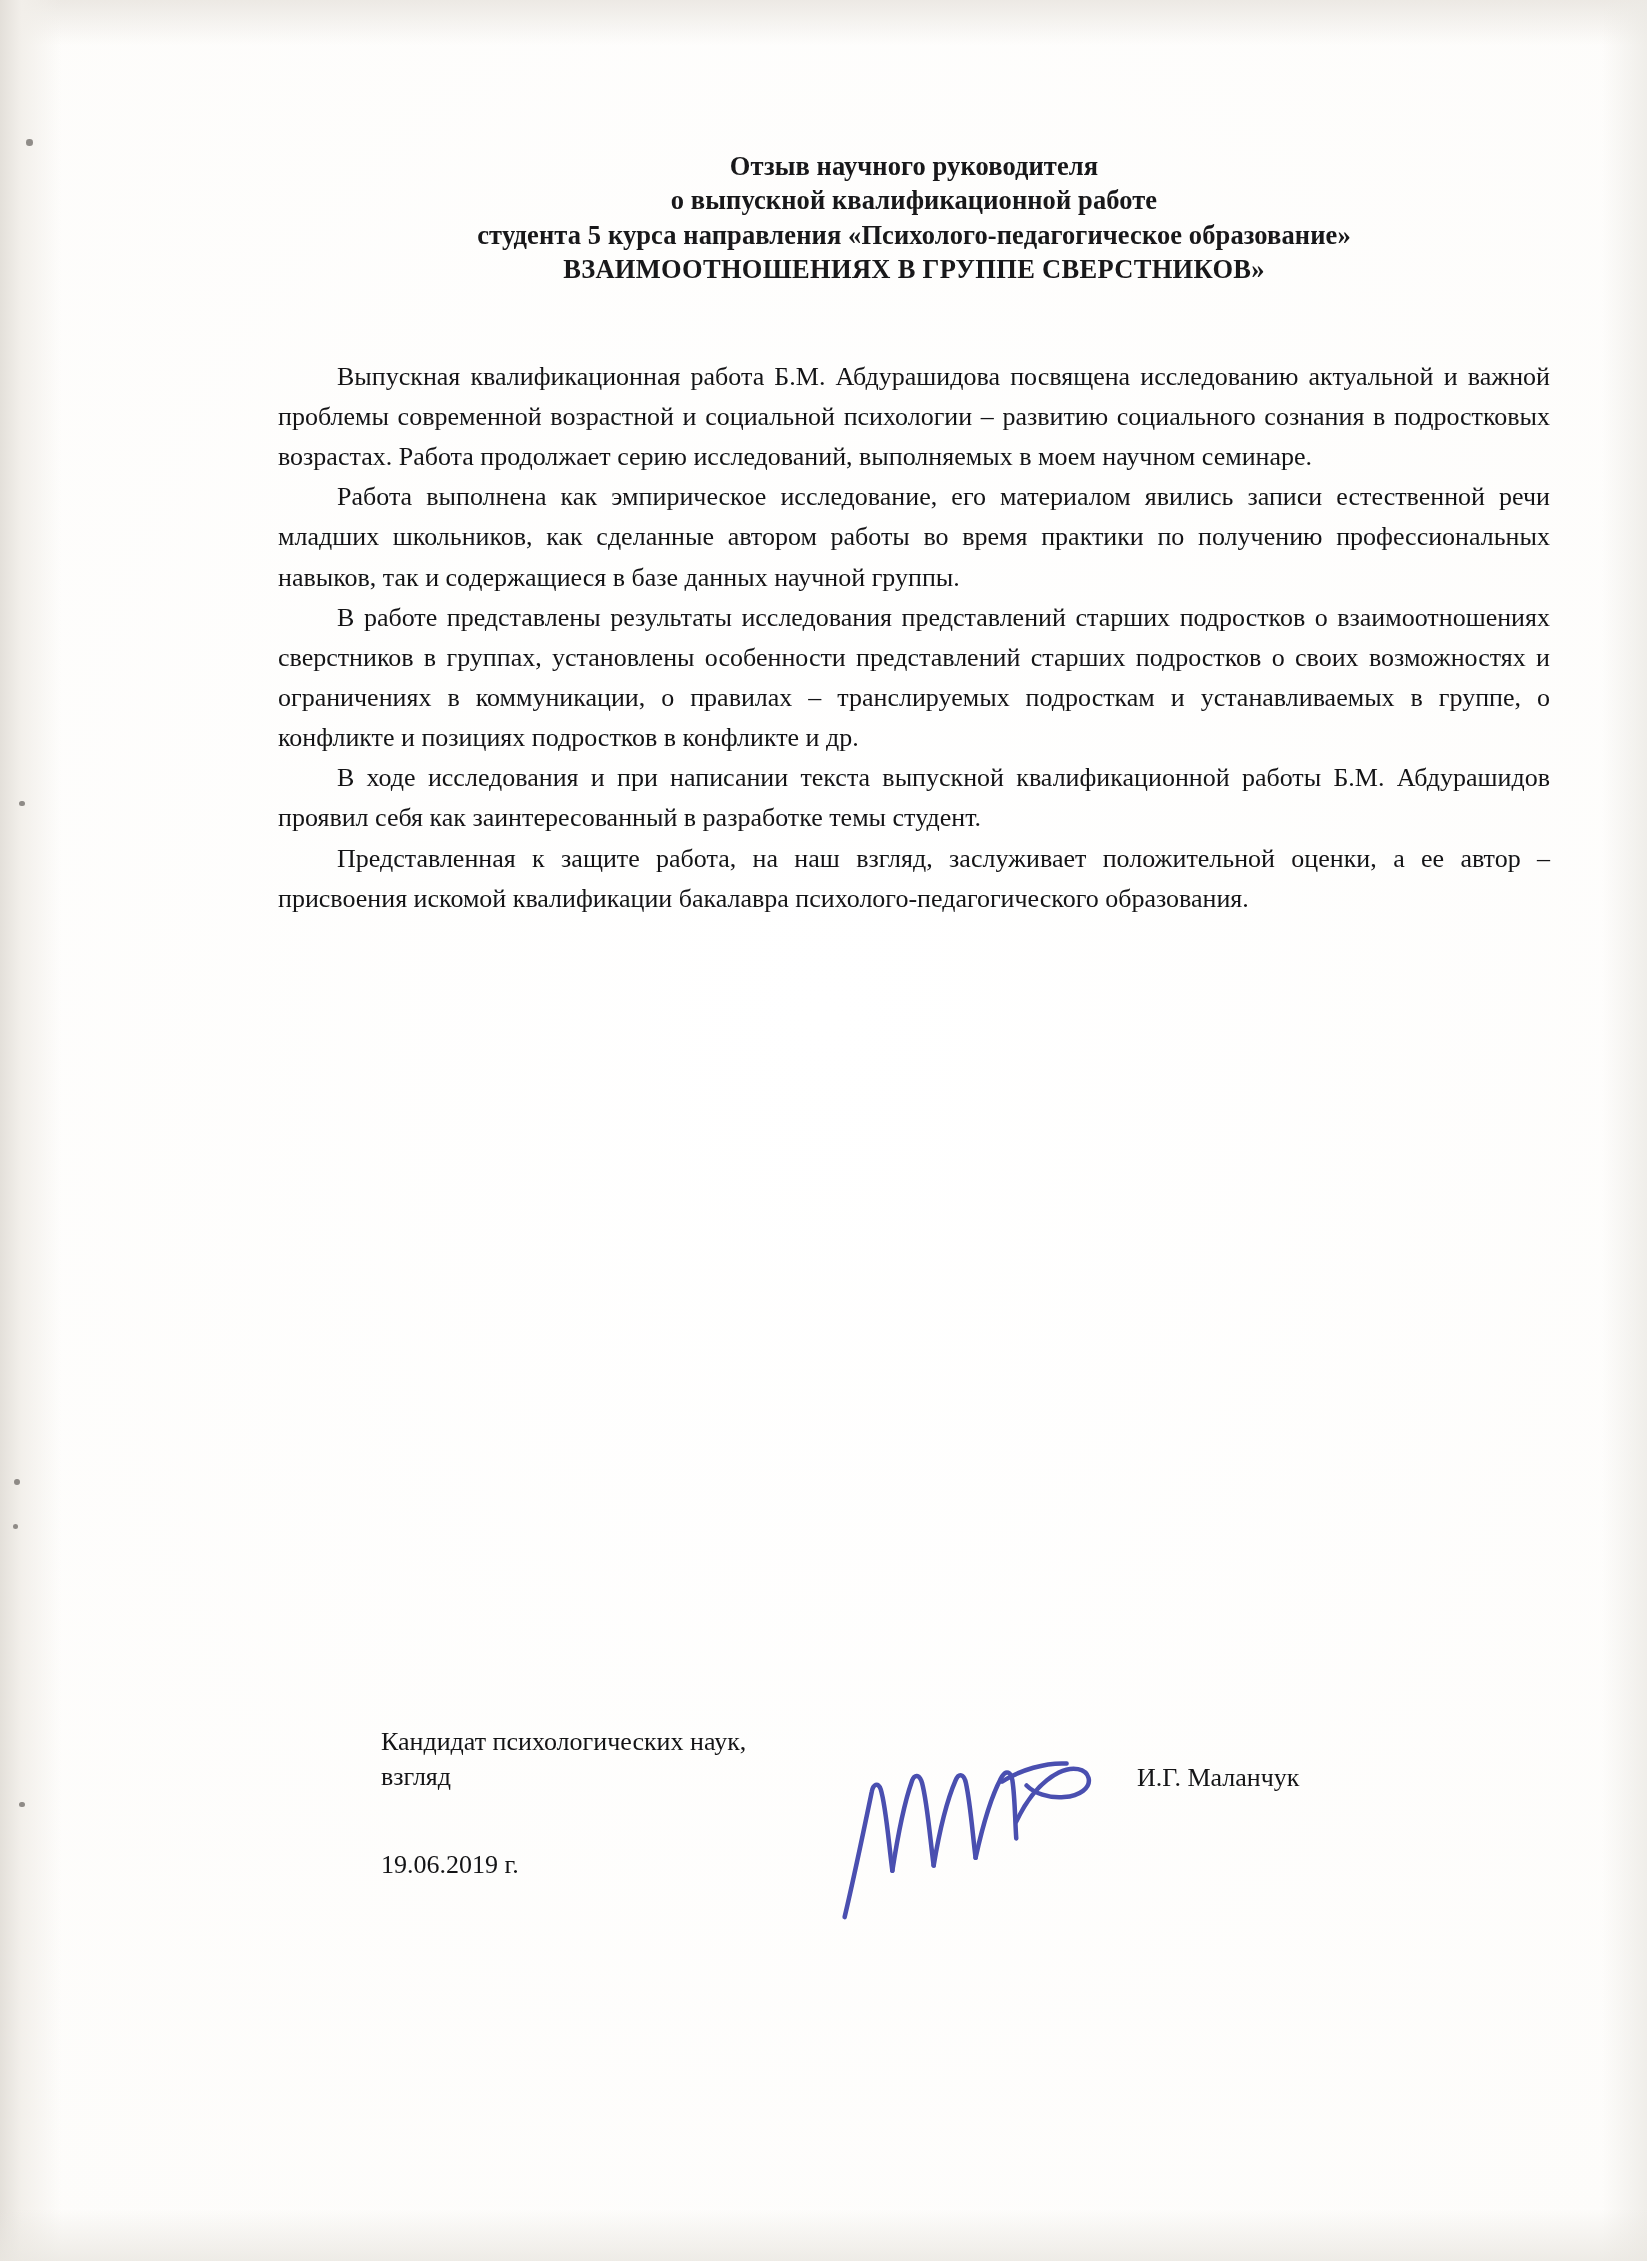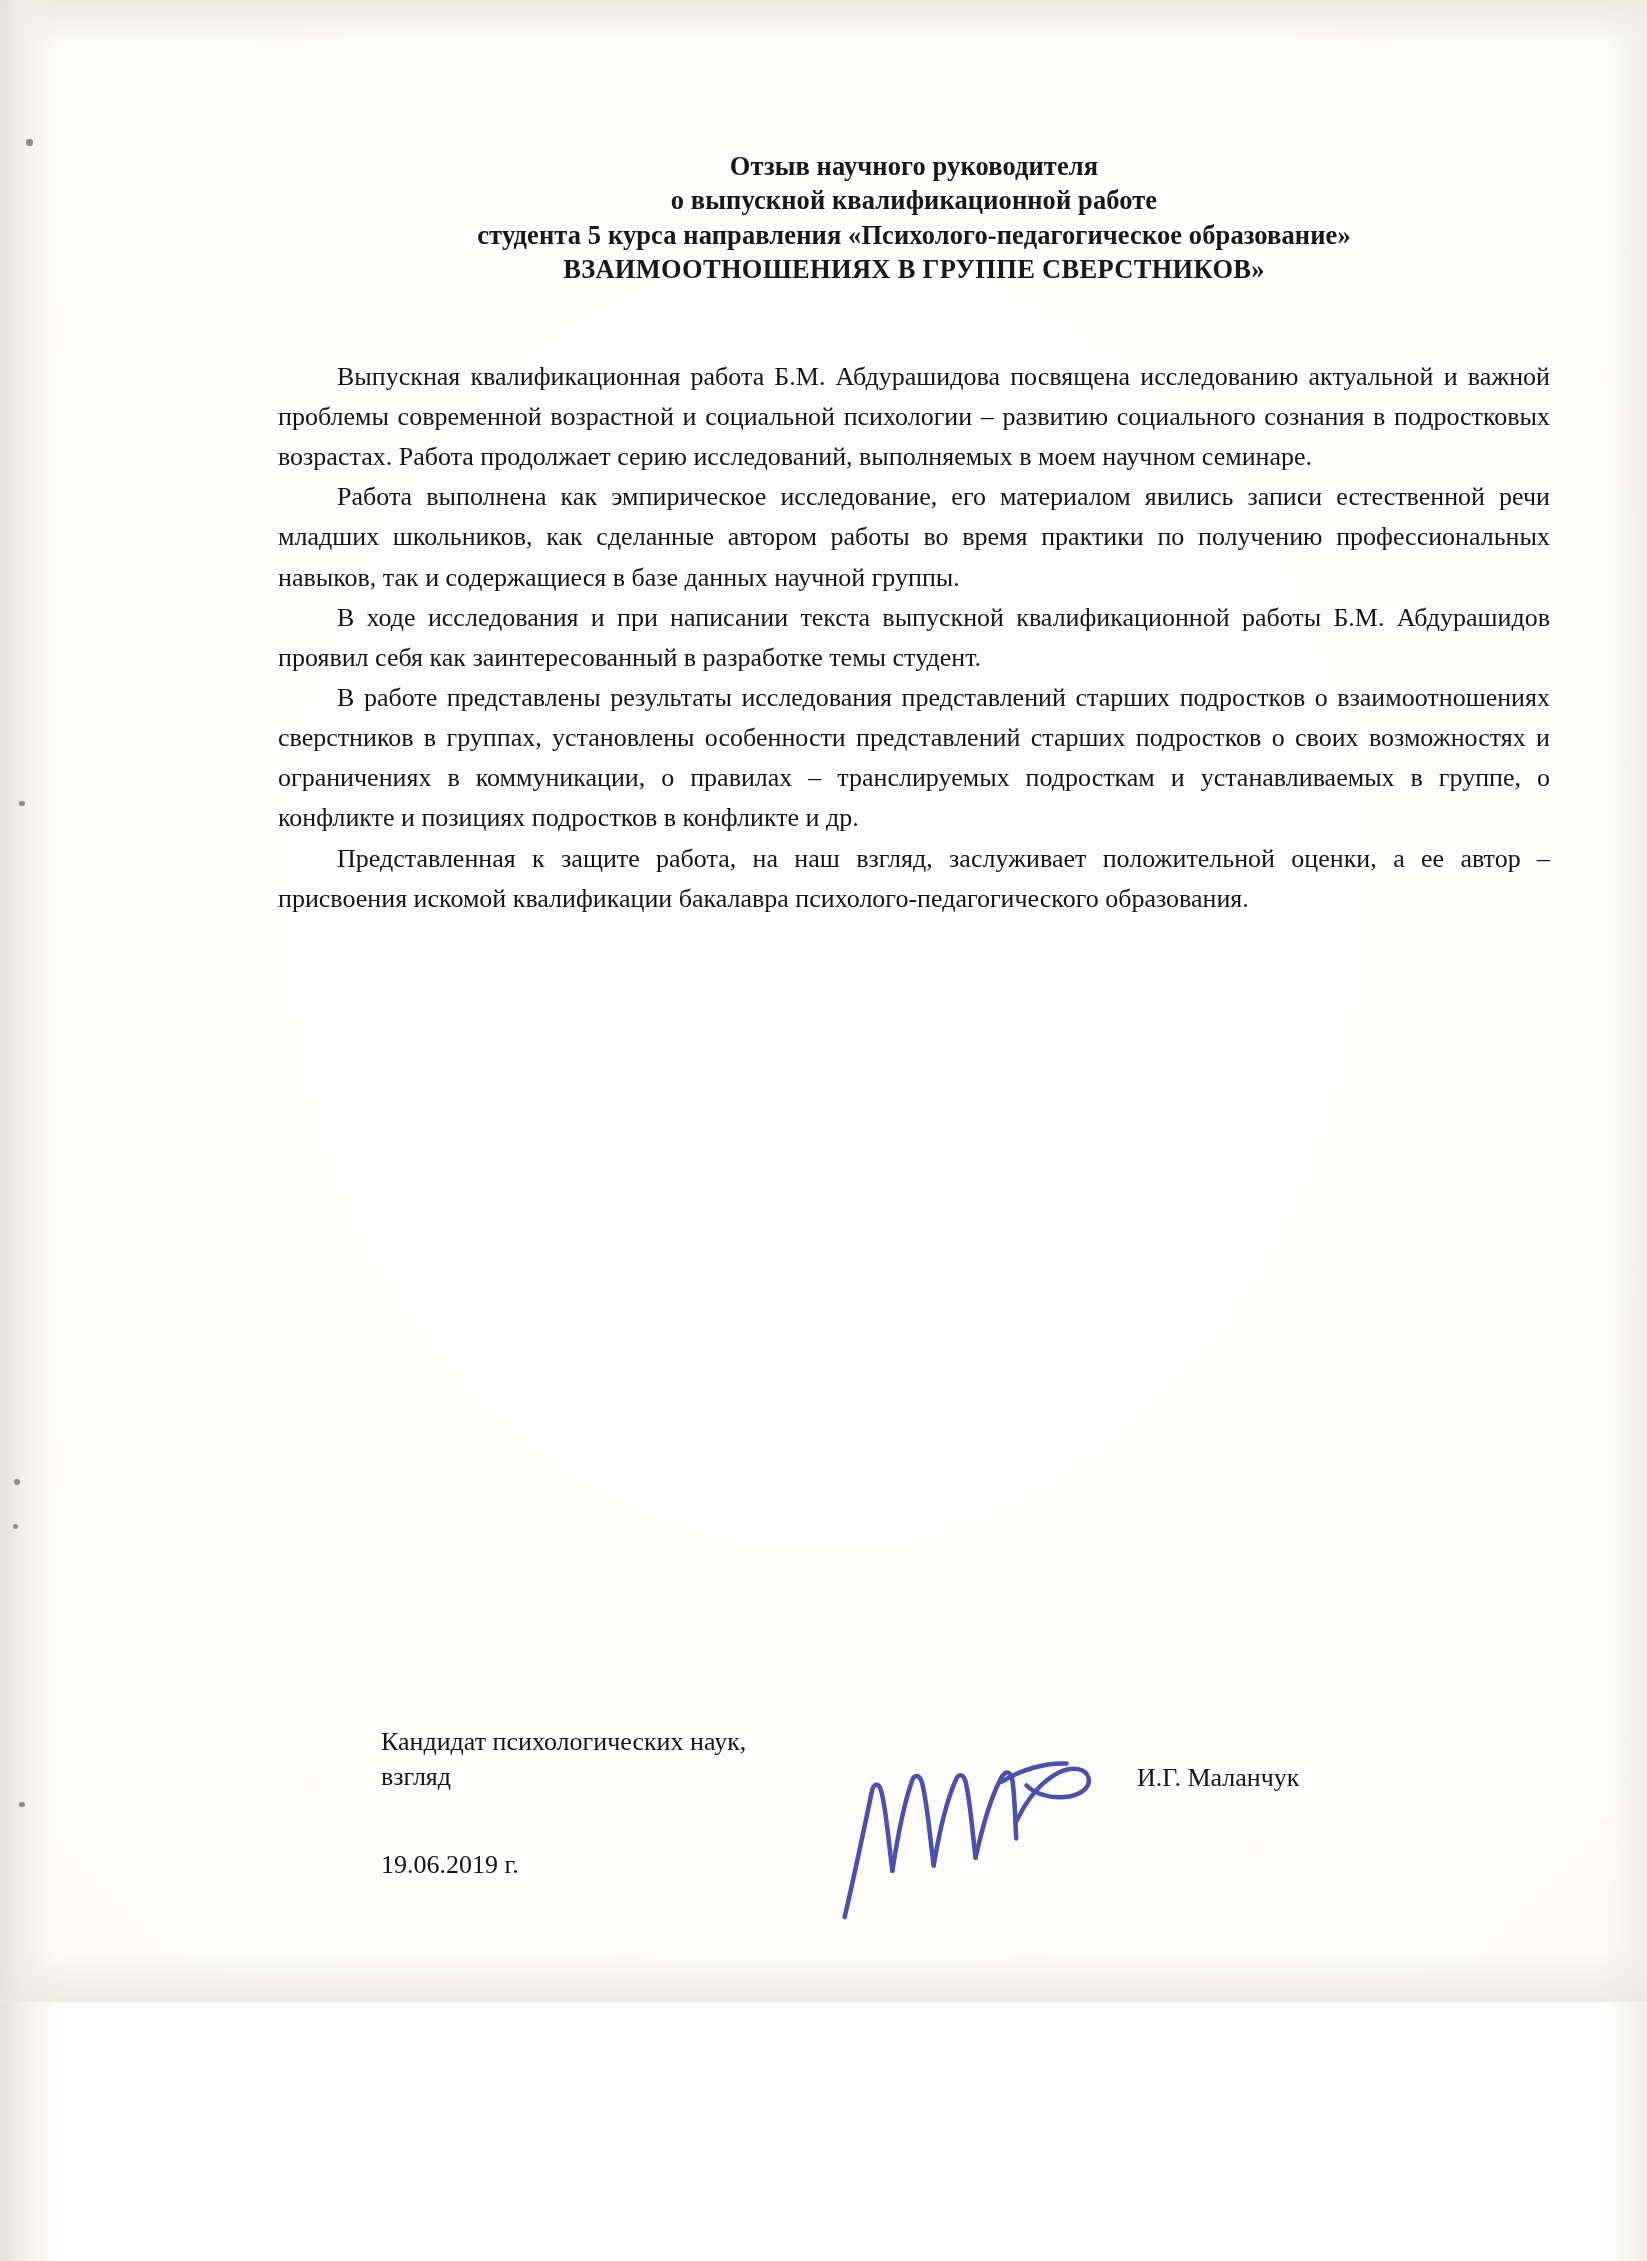--- a/index.html
+++ b/index.html
@@ -13,21 +13,21 @@
     position: relative;
     font-family: "Liberation Serif", serif;
     overflow: hidden;
   }
 
   
   .page {
     position: absolute;
     left: 0; top: 0;
     width: 1647px;
-    height: 2002px;
+    height: 2261px;
     background:
       radial-gradient(ellipse 120% 120% at 50% 45%, #ffffff 0%, #fdfcfa 60%, #f6f3ef 100%);
   }
 
   
   .edge-left {
     position: absolute;
     left: 0; top: 0;
     width: 61px; height: 2261px;
     background: linear-gradient(to right, #e2ded8 0%, #f2efea 35%, rgba(255,255,255,0) 100%);
@@ -164,22 +164,22 @@
     <div class="heading-block">
       <div class="heading-l1">Отзыв научного руководителя</div>
       <div class="heading-l2">о выпускной квалификационной работе</div>
       <div class="heading-l3">студента 5 курса направления «Психолого-педагогическое образование»</div>
       <div class="heading-l7">ВЗАИМООТНОШЕНИЯХ В ГРУППЕ СВЕРСТНИКОВ»</div>
     </div>
 
     <div class="body-block">
       <p class="para">Выпускная квалификационная работа Б.М. Абдурашидова посвящена исследованию актуальной и важной проблемы современной возрастной и социальной психологии – развитию социального сознания в подростковых возрастах. Работа продолжает серию исследований, выполняемых в моем научном семинаре.</p>
       <p class="para">Работа выполнена как эмпирическое исследование, его материалом явились записи естественной речи младших школьников, как сделанные автором работы во время практики по получению профессиональных навыков, так и содержащиеся в базе данных научной группы.</p>
+      <p class="para">В работе представлены результаты исследования представлений старших подростков о взаимоотношениях сверстников в группах, установлены особенности представлений старших подростков о своих возможностях и ограничениях в коммуникации, о правилах – транслируемых подросткам и устанавливаемых в группе, о конфликте и позициях подростков в конфликте и др.</p>
       <p class="para">В ходе исследования и при написании текста выпускной квалификационной работы Б.М. Абдурашидов проявил себя как заинтересованный в разработке темы студент.</p>
-      <p class="para">В работе представлены результаты исследования представлений старших подростков о взаимоотношениях сверстников в группах, установлены особенности представлений старших подростков о своих возможностях и ограничениях в коммуникации, о правилах – транслируемых подросткам и устанавливаемых в группе, о конфликте и позициях подростков в конфликте и др.</p>
       <p class="para">Представленная к защите работа, на наш взгляд, заслуживает положительной оценки, а ее автор – присвоения искомой квалификации бакалавра психолого-педагогического образования.</p>
     </div>
 
   </div>
 
   <div class="sign-block">
     <div class="sign-name-row">
       <div class="sign-left">Кандидат психологических наук,
 взгляд</div>
       <div class="sign-right">И.Г. Маланчук</div>

